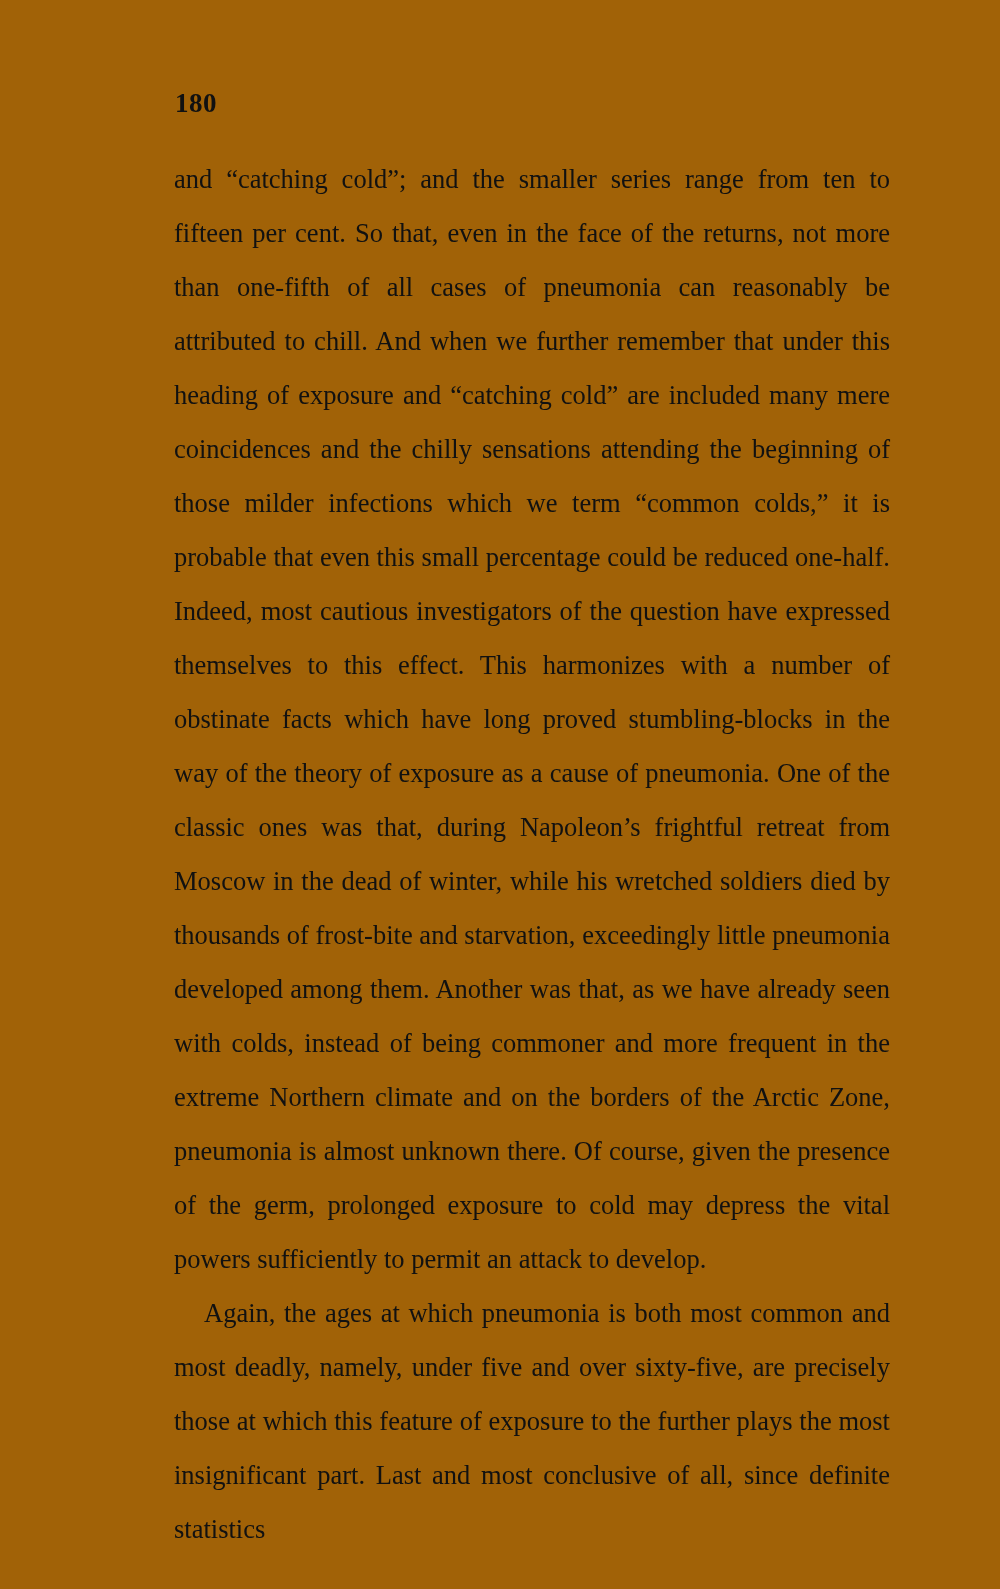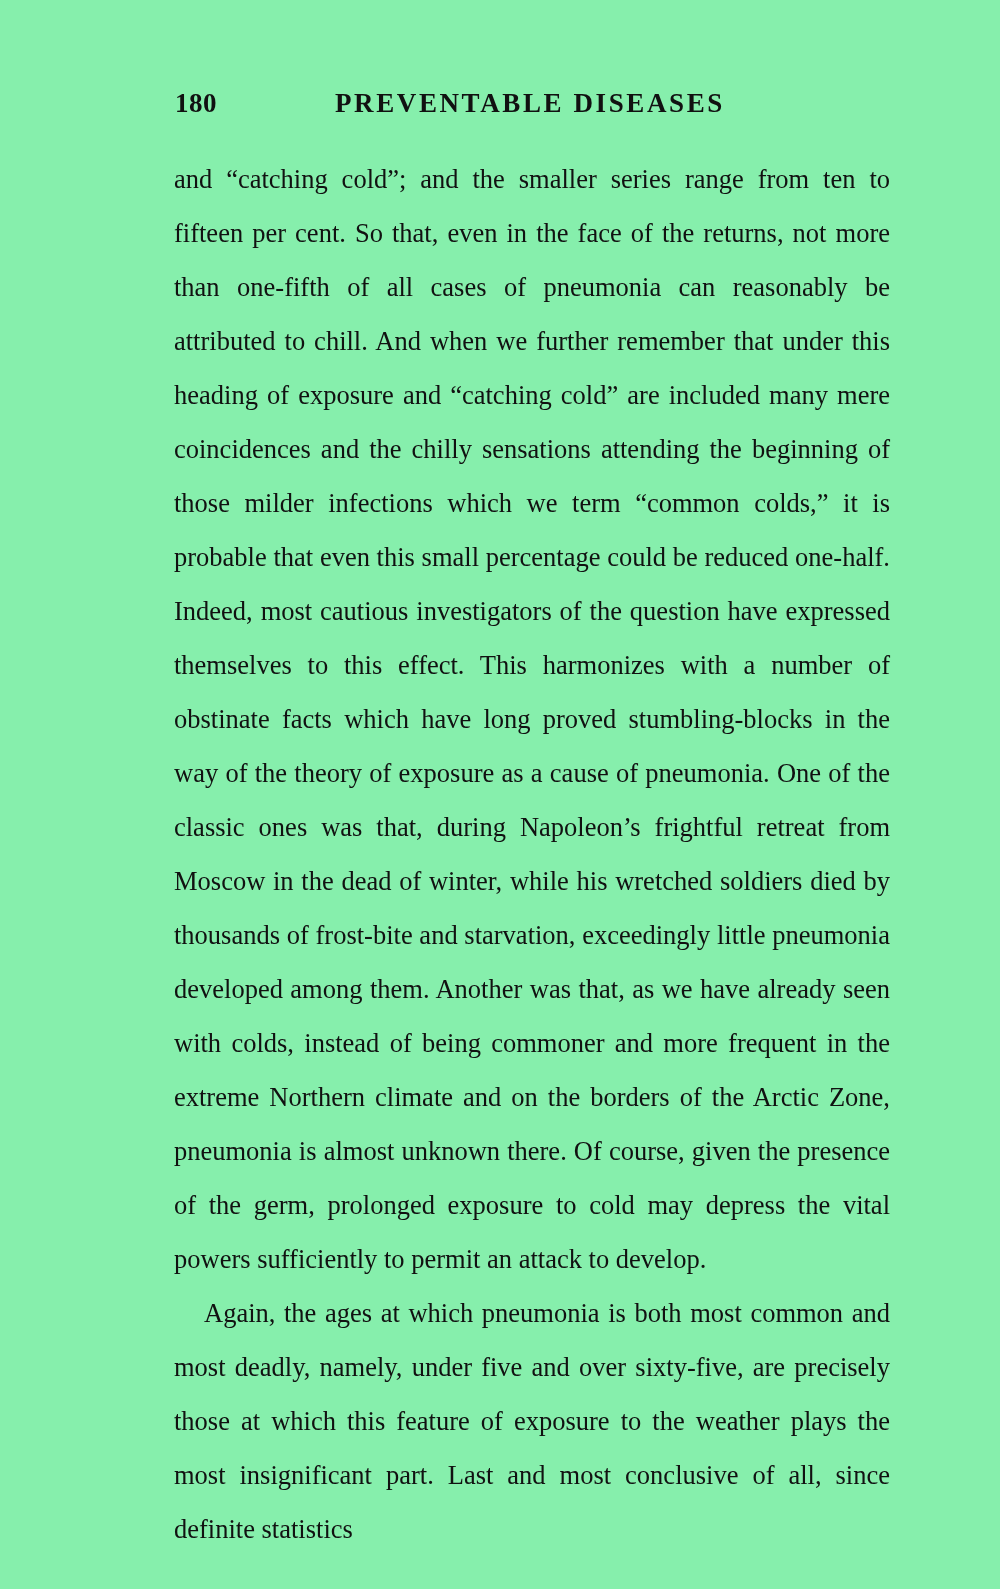--- a/index.html
+++ b/index.html
@@ -11,21 +11,21 @@
     width: 1000px;
     height: 1589px;
     font-family: "Liberation Serif", serif;
     color: #111111;
     overflow: hidden;
   }
   .page {
     position: relative;
     width: 1000px;
     height: 1589px;
-    background: #86efac;
+    background: #a16207;
   }
   .header {
     position: absolute;
     top: 88px;
     left: 175px;
     width: 725px;
     height: 34px;
   }
   .folio {
     position: absolute;
@@ -69,21 +69,20 @@
     -webkit-font-smoothing: antialiased;
   }
 </style>
 </head>
 <body>
 
 <div class="page">
 
   <div class="header">
     <span class="folio">180</span>
-    <span class="running-title">PREVENTABLE  DISEASES</span>
   </div>
 
   <div class="body-text">
     <p class="para">and “catching cold”; and the smaller series range from ten to fifteen per cent.  So that, even in the face of the returns, not more than one-fifth of all cases of pneumonia can reasonably be attributed to chill.  And when we further remember that under this heading of exposure and “catching cold” are included many mere coincidences and the chilly sensations attending the beginning of those milder infections which we term “common colds,” it is probable that even this small percentage could be reduced one-half.  Indeed, most cautious investigators of the question have expressed themselves to this effect.  This harmonizes with a number of obstinate facts which have long proved stumbling-blocks in the way of the theory of exposure as a cause of pneumonia.  One of the classic ones was that, during Napoleon’s frightful retreat from Moscow in the dead of winter, while his wretched soldiers died by thousands of frost-bite and starvation, exceedingly little pneumonia developed among them.  Another was that, as we have already seen with colds, instead of being commoner and more frequent in the extreme Northern climate and on the borders of the Arctic Zone, pneumonia is almost unknown there.  Of course, given the presence of the germ, prolonged exposure to cold may depress the vital powers sufficiently to permit an attack to develop.</p>
-    <p class="para indent">Again, the ages at which pneumonia is both most common and most deadly, namely, under five and over sixty-five, are precisely those at which this feature of exposure to the weather plays the most insignificant part.  Last and most conclusive of all, since definite statistics</p>
+    <p class="para indent">Again, the ages at which pneumonia is both most common and most deadly, namely, under five and over sixty-five, are precisely those at which this feature of exposure to the further plays the most insignificant part.  Last and most conclusive of all, since definite statistics</p>
   </div>
 
 </div>
 
 </body></html>

